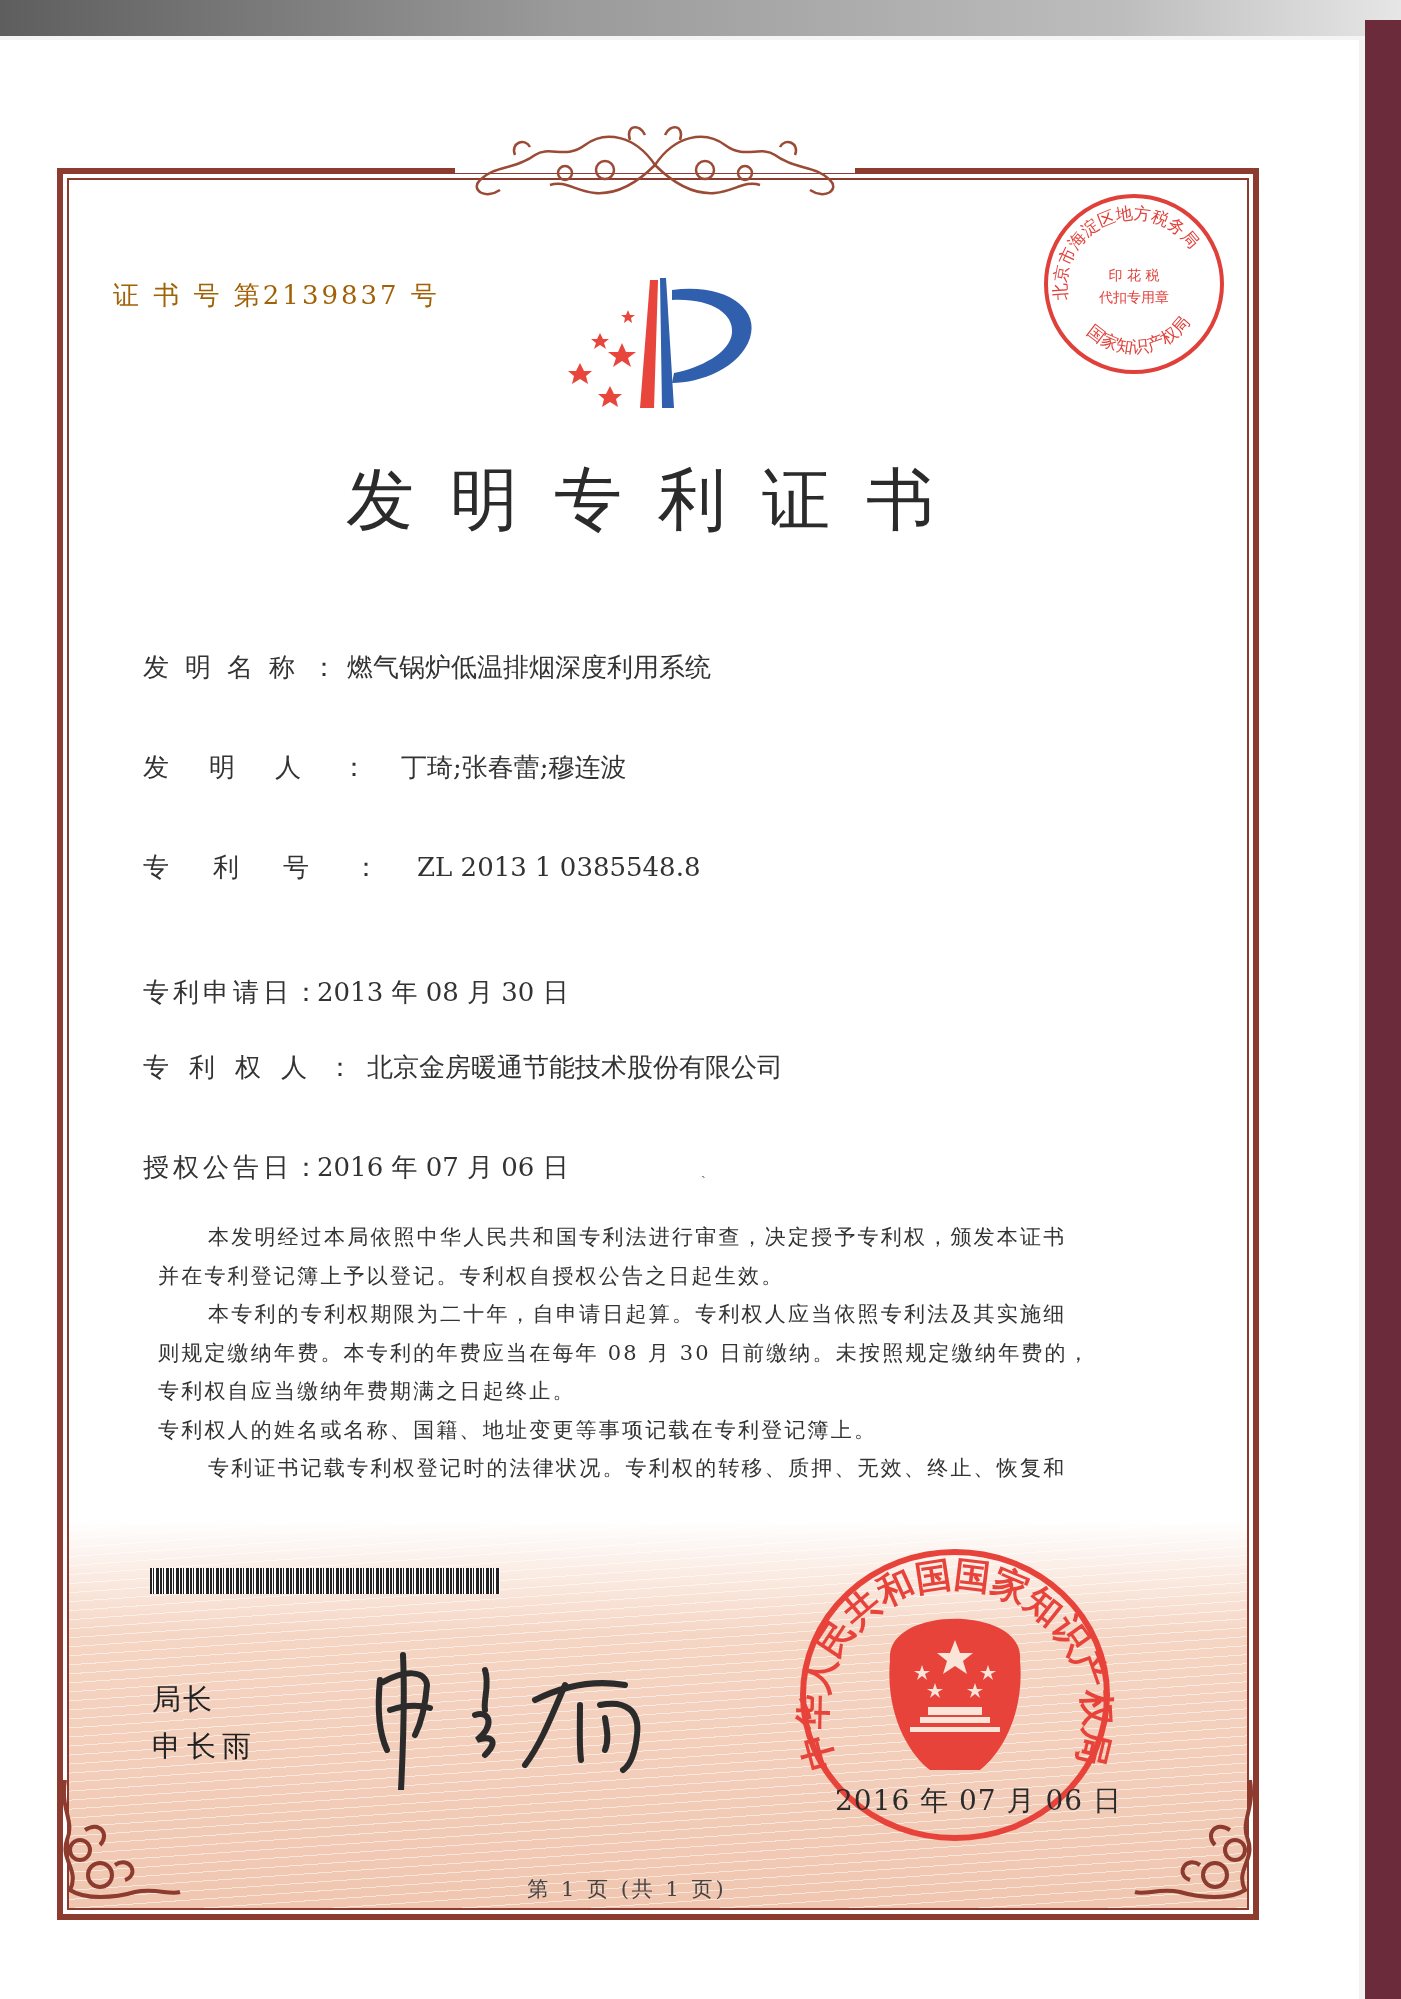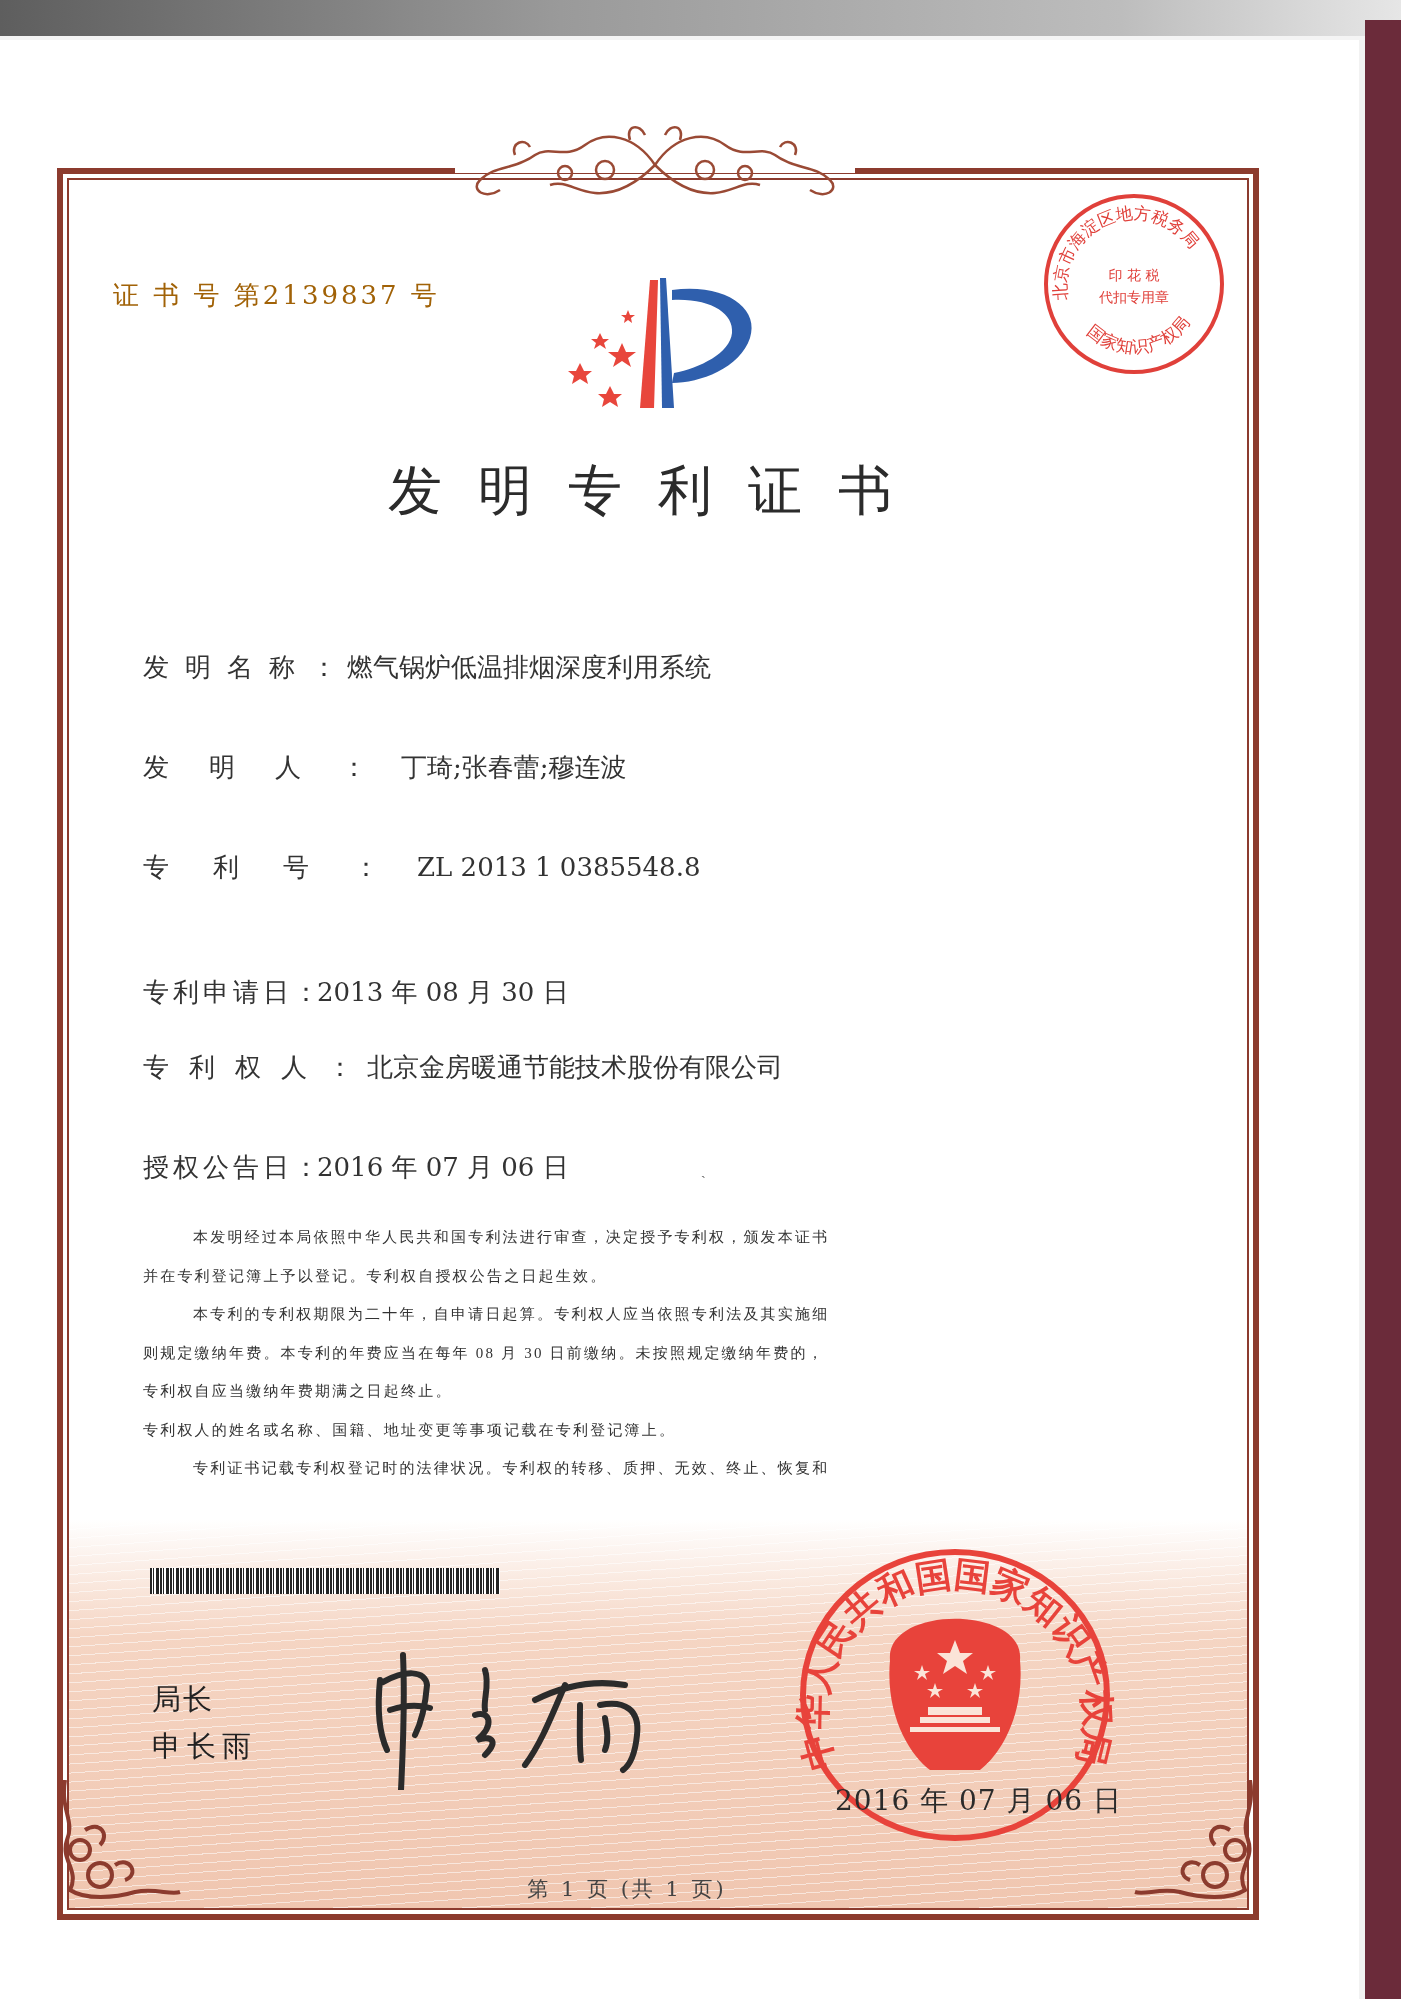--- a/index.html
+++ b/index.html
@@ -16,32 +16,32 @@
     background:
       repeating-linear-gradient(176deg, rgba(255,255,255,0.55) 0px, rgba(255,255,255,0.55) 1px, transparent 1px, transparent 9px),
       linear-gradient(to bottom, rgba(245,210,190,0) 0%, #f5d5c3 30%, #f0c6b0 100%); }
 
   .top-ornament { position:absolute; left:455px; top:125px; width:400px; height:80px; }
   .corner { position:absolute; width:130px; height:130px; }
 
   .cert-no { position:absolute; left:113px; top:278px; font-size:26px; letter-spacing:3px; color:#a16207; }
   .logo { position:absolute; left:550px; top:268px; width:220px; height:150px; }
   .tax-seal { position:absolute; left:1040px; top:190px; width:188px; height:188px; }
-  .title { position:absolute; left:0; width:1316px; top:455px; text-align:center; font-size:54px; letter-spacing:36px; color:#2b2b2b; font-family:"DejaVu Sans", sans-serif; font-weight:normal; }
+  .title { position:absolute; left:0; width:1316px; top:455px; text-align:center; font-size:68px; letter-spacing:36px; color:#2b2b2b; font-family:"DejaVu Sans", sans-serif; font-weight:normal; }
 
   .field { position:absolute; left:143px; font-size:26px; color:#333; white-space:nowrap; }
   .field .label { display:inline-block; }
   .lbl-spaced-1 { letter-spacing:16px; }
   .lbl-spaced-2 { letter-spacing:40px; }
   .lbl-spaced-3 { letter-spacing:44px; }
   .lbl-spaced-4 { letter-spacing:4px; }
   .lbl-spaced-5 { letter-spacing:20px; }
   .field .val { margin-left:-6px; }
 
-  .para { position:absolute; left:143px; width:1020px; font-size:15px; line-height:38.5px; color:#333; letter-spacing:2.2px;font-family:Liberation Serif, serif; }
+  .para { position:absolute; left:158px; width:1020px; font-size:21px; line-height:38.5px; color:#333; letter-spacing:2.2px; }
   .para p { margin:0; text-indent:50px; }
 
   .barcode { position:absolute; left:150px; top:1568px; width:350px; height:26px; background:repeating-linear-gradient(to right,#222 0px,#222 2px,#fff 2px,#fff 3px,#222 3px,#222 4px,#fff 4px,#fff 6px,#222 6px,#222 9px,#fff 9px,#fff 10px); }
   .director-title { position:absolute; left:152px; top:1680px; font-family:Liberation Mono, monospace; font-size:29px; color:#222; letter-spacing:2px; }
   .director-name { position:absolute; left:152px; top:1727px; font-family:"DejaVu Sans", sans-serif; font-size:29px; color:#222; letter-spacing:6px; }
   .signature { position:absolute; left:365px; top:1640px; width:320px; height:150px; }
   .official-seal { position:absolute; left:790px; top:1545px; width:330px; height:300px; }
   .seal-date { position:absolute; left:835px; top:1782px; font-size:28px; color:#2b2b2b; letter-spacing:1px; }
   .page-num { position:absolute; left:2px; width:1250px; top:1875px; text-align:center; font-size:21px; color:#444; letter-spacing:3px; }
   .stray-mark { position:absolute; left:701px; top:1162px; font-size:14px; color:#555; }

